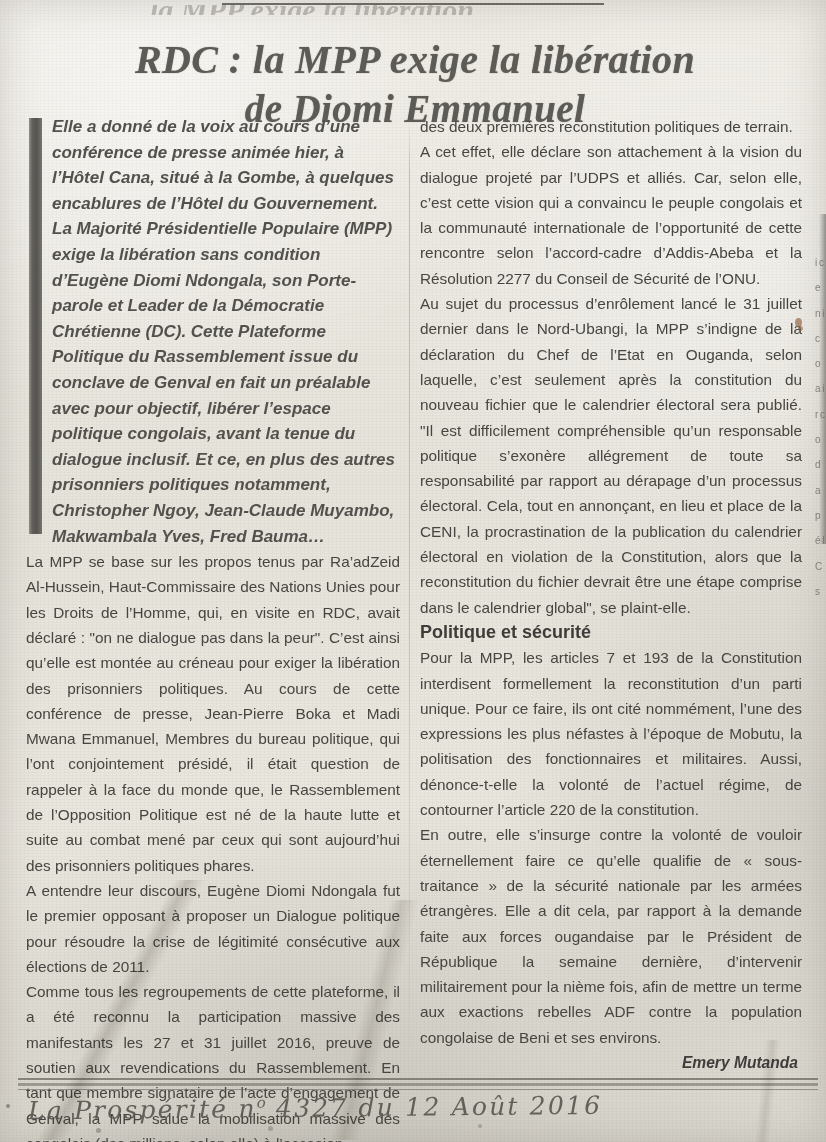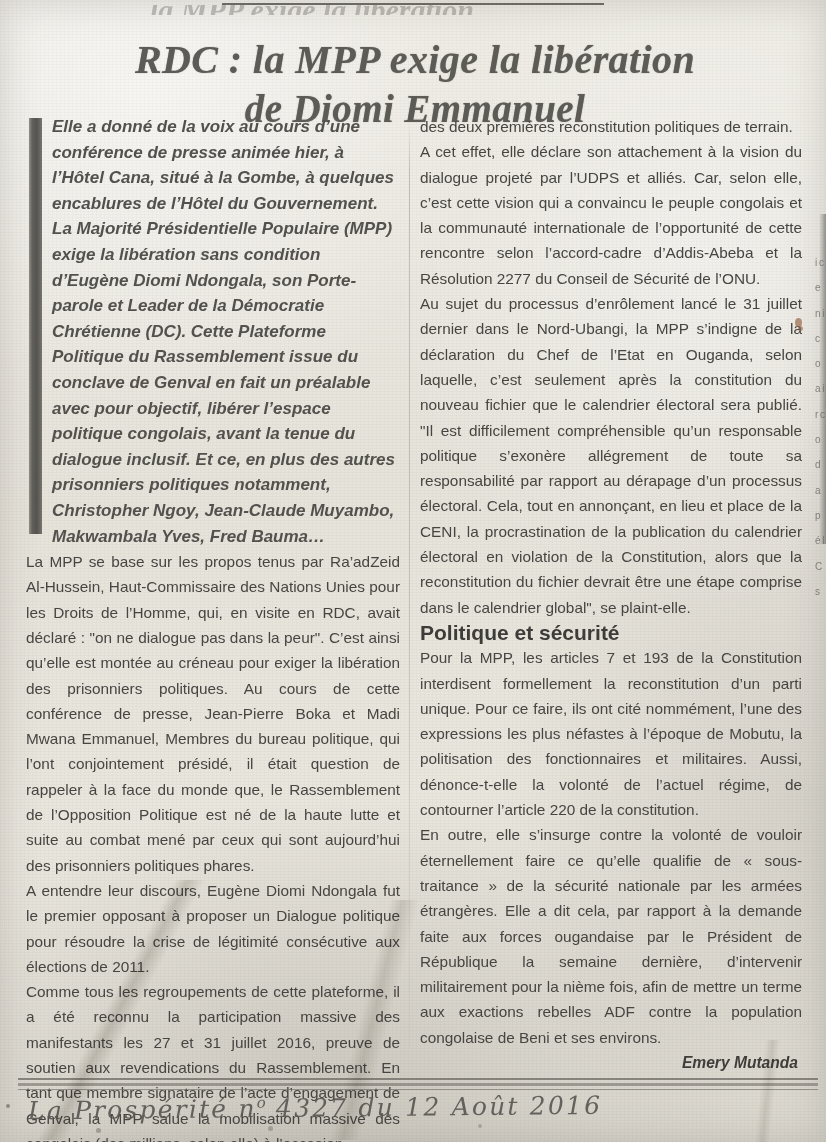--- a/index.html
+++ b/index.html
@@ -153,21 +153,21 @@
     text-justify: inter-word;
     hyphens: none;
   }
   .body-p + .body-p { margin-top: 0; }
   #col-left .body-p { text-align: justify; }
 
   .subhead {
     margin: 0;
     font-family: "Liberation Sans", sans-serif;
     font-weight: bold;
-    font-size: 21px;
+    font-size: 18px;
     line-height: 25.3px;
     color: #3e3c39;
     text-align: left;
   }
 
   .q-italic { }
 
   #byline {
     margin-top: 1px;
     text-align: right;

